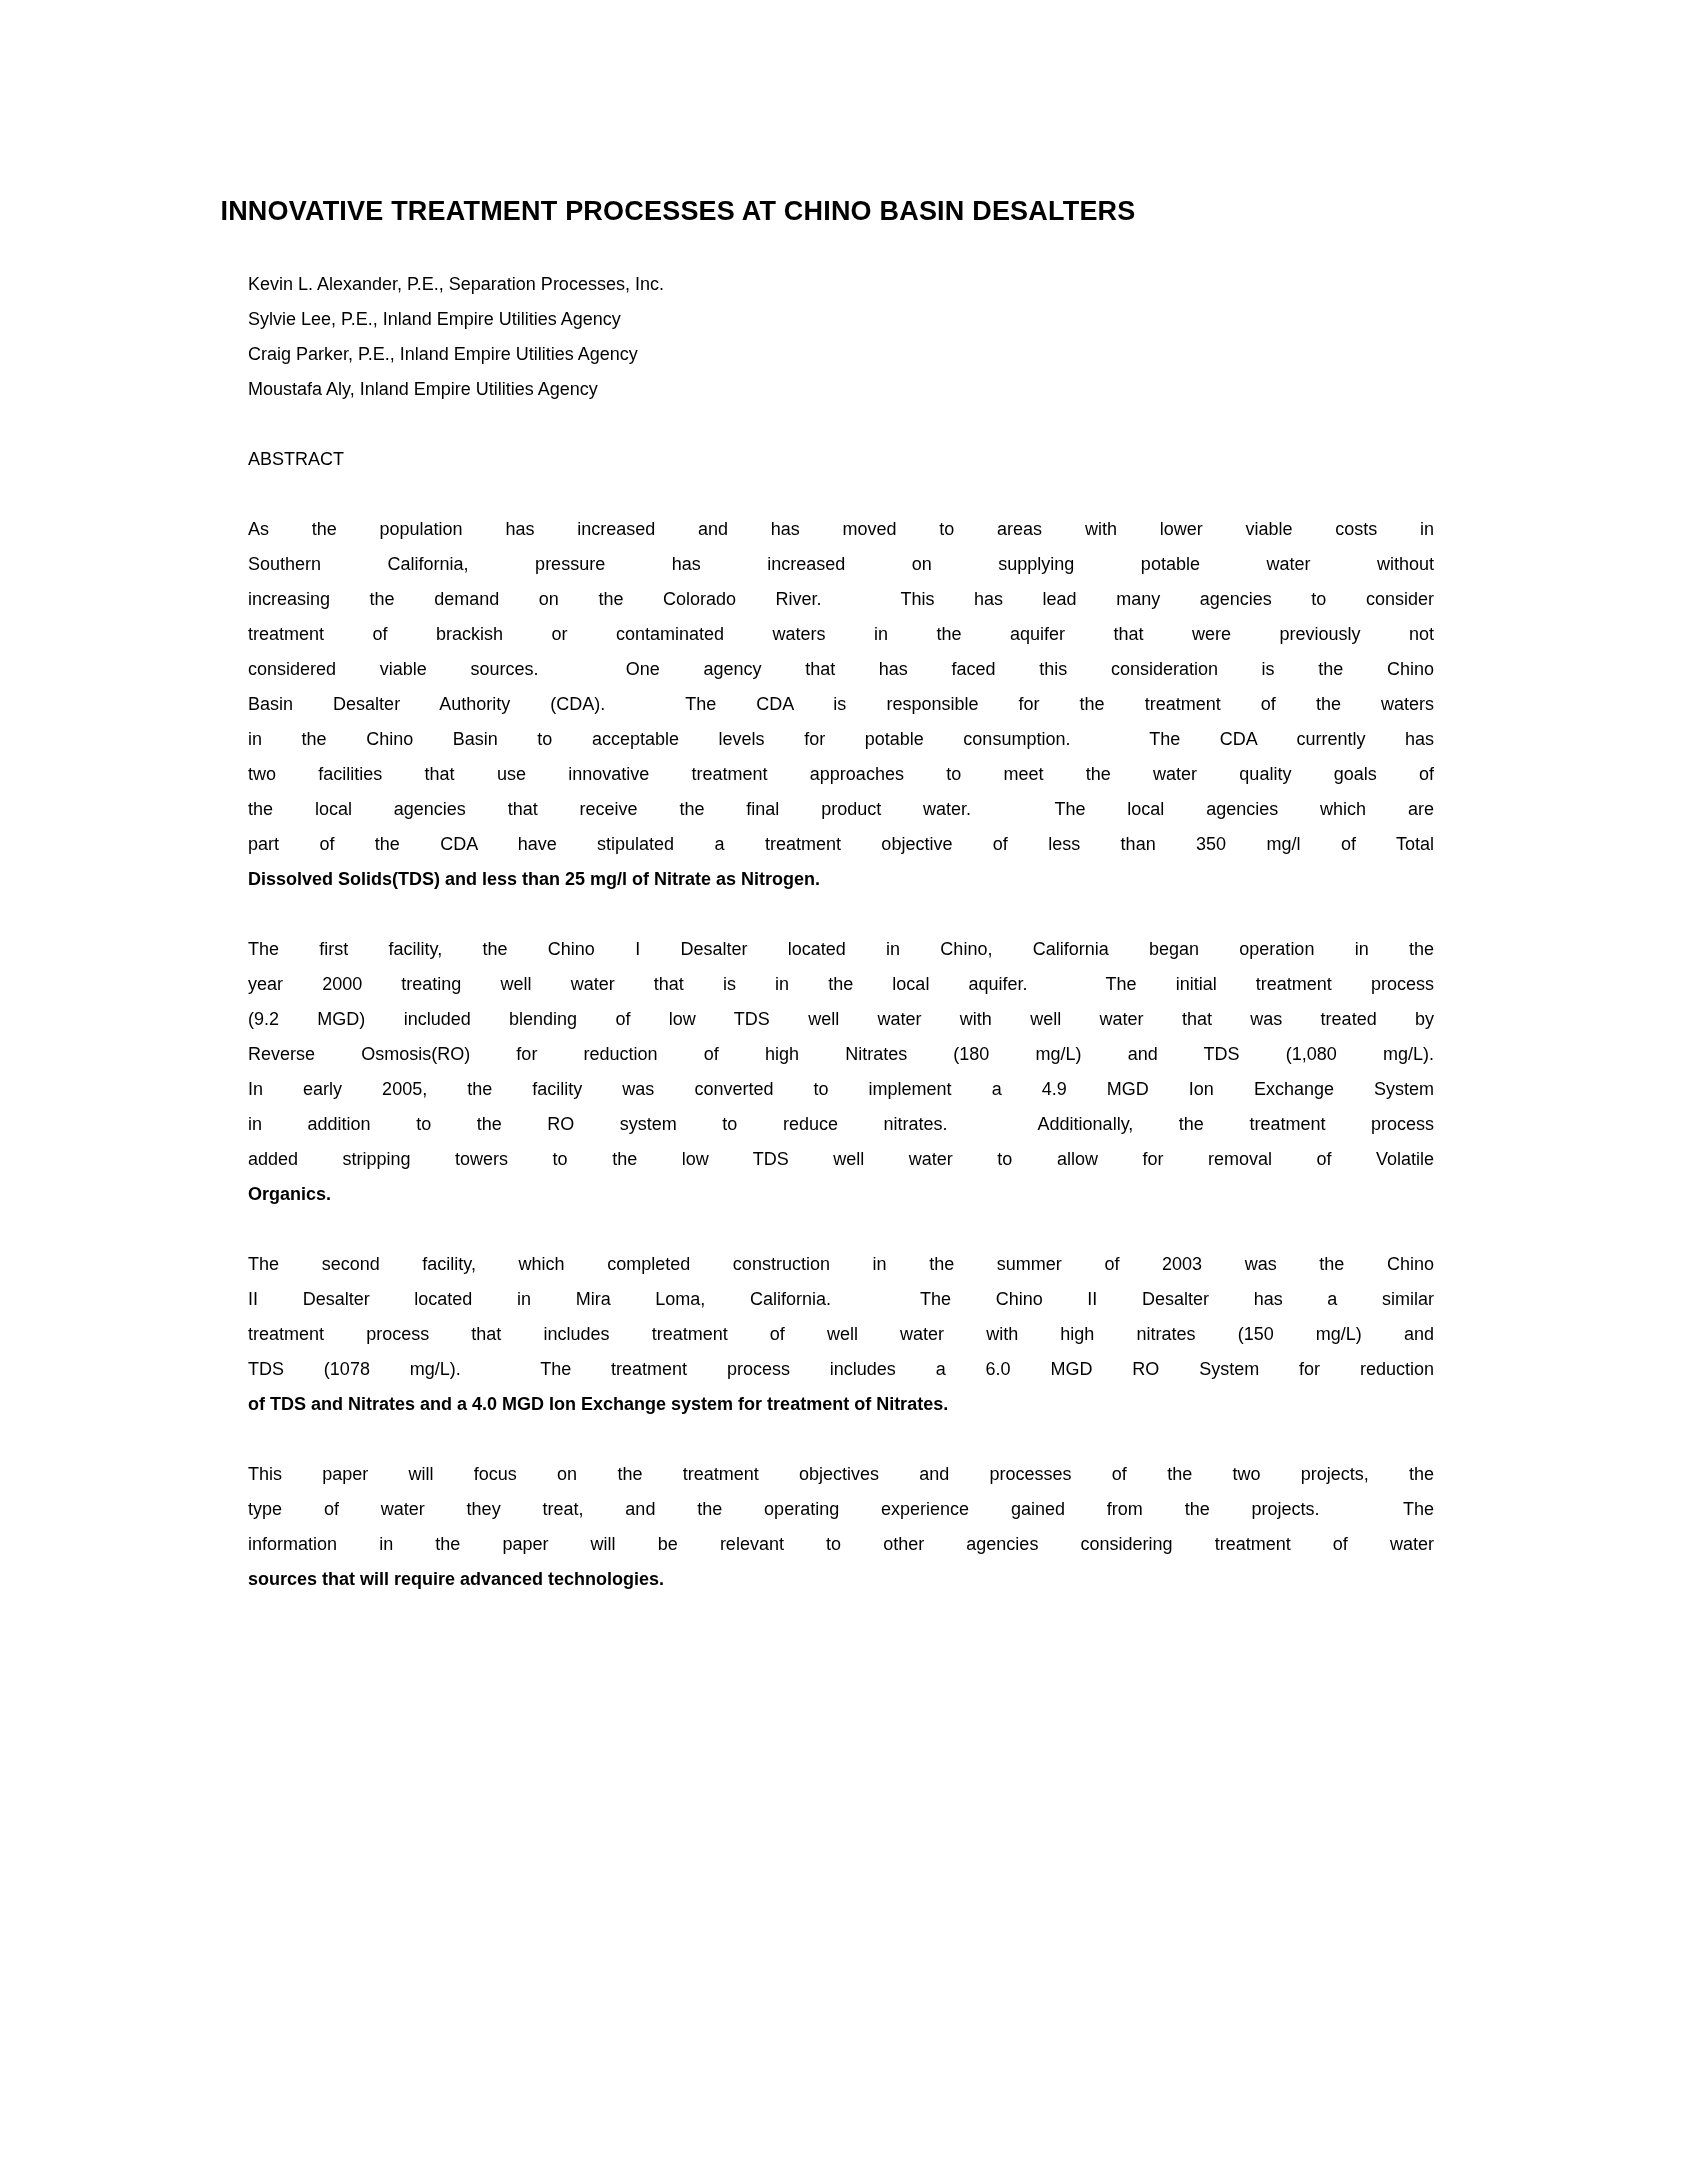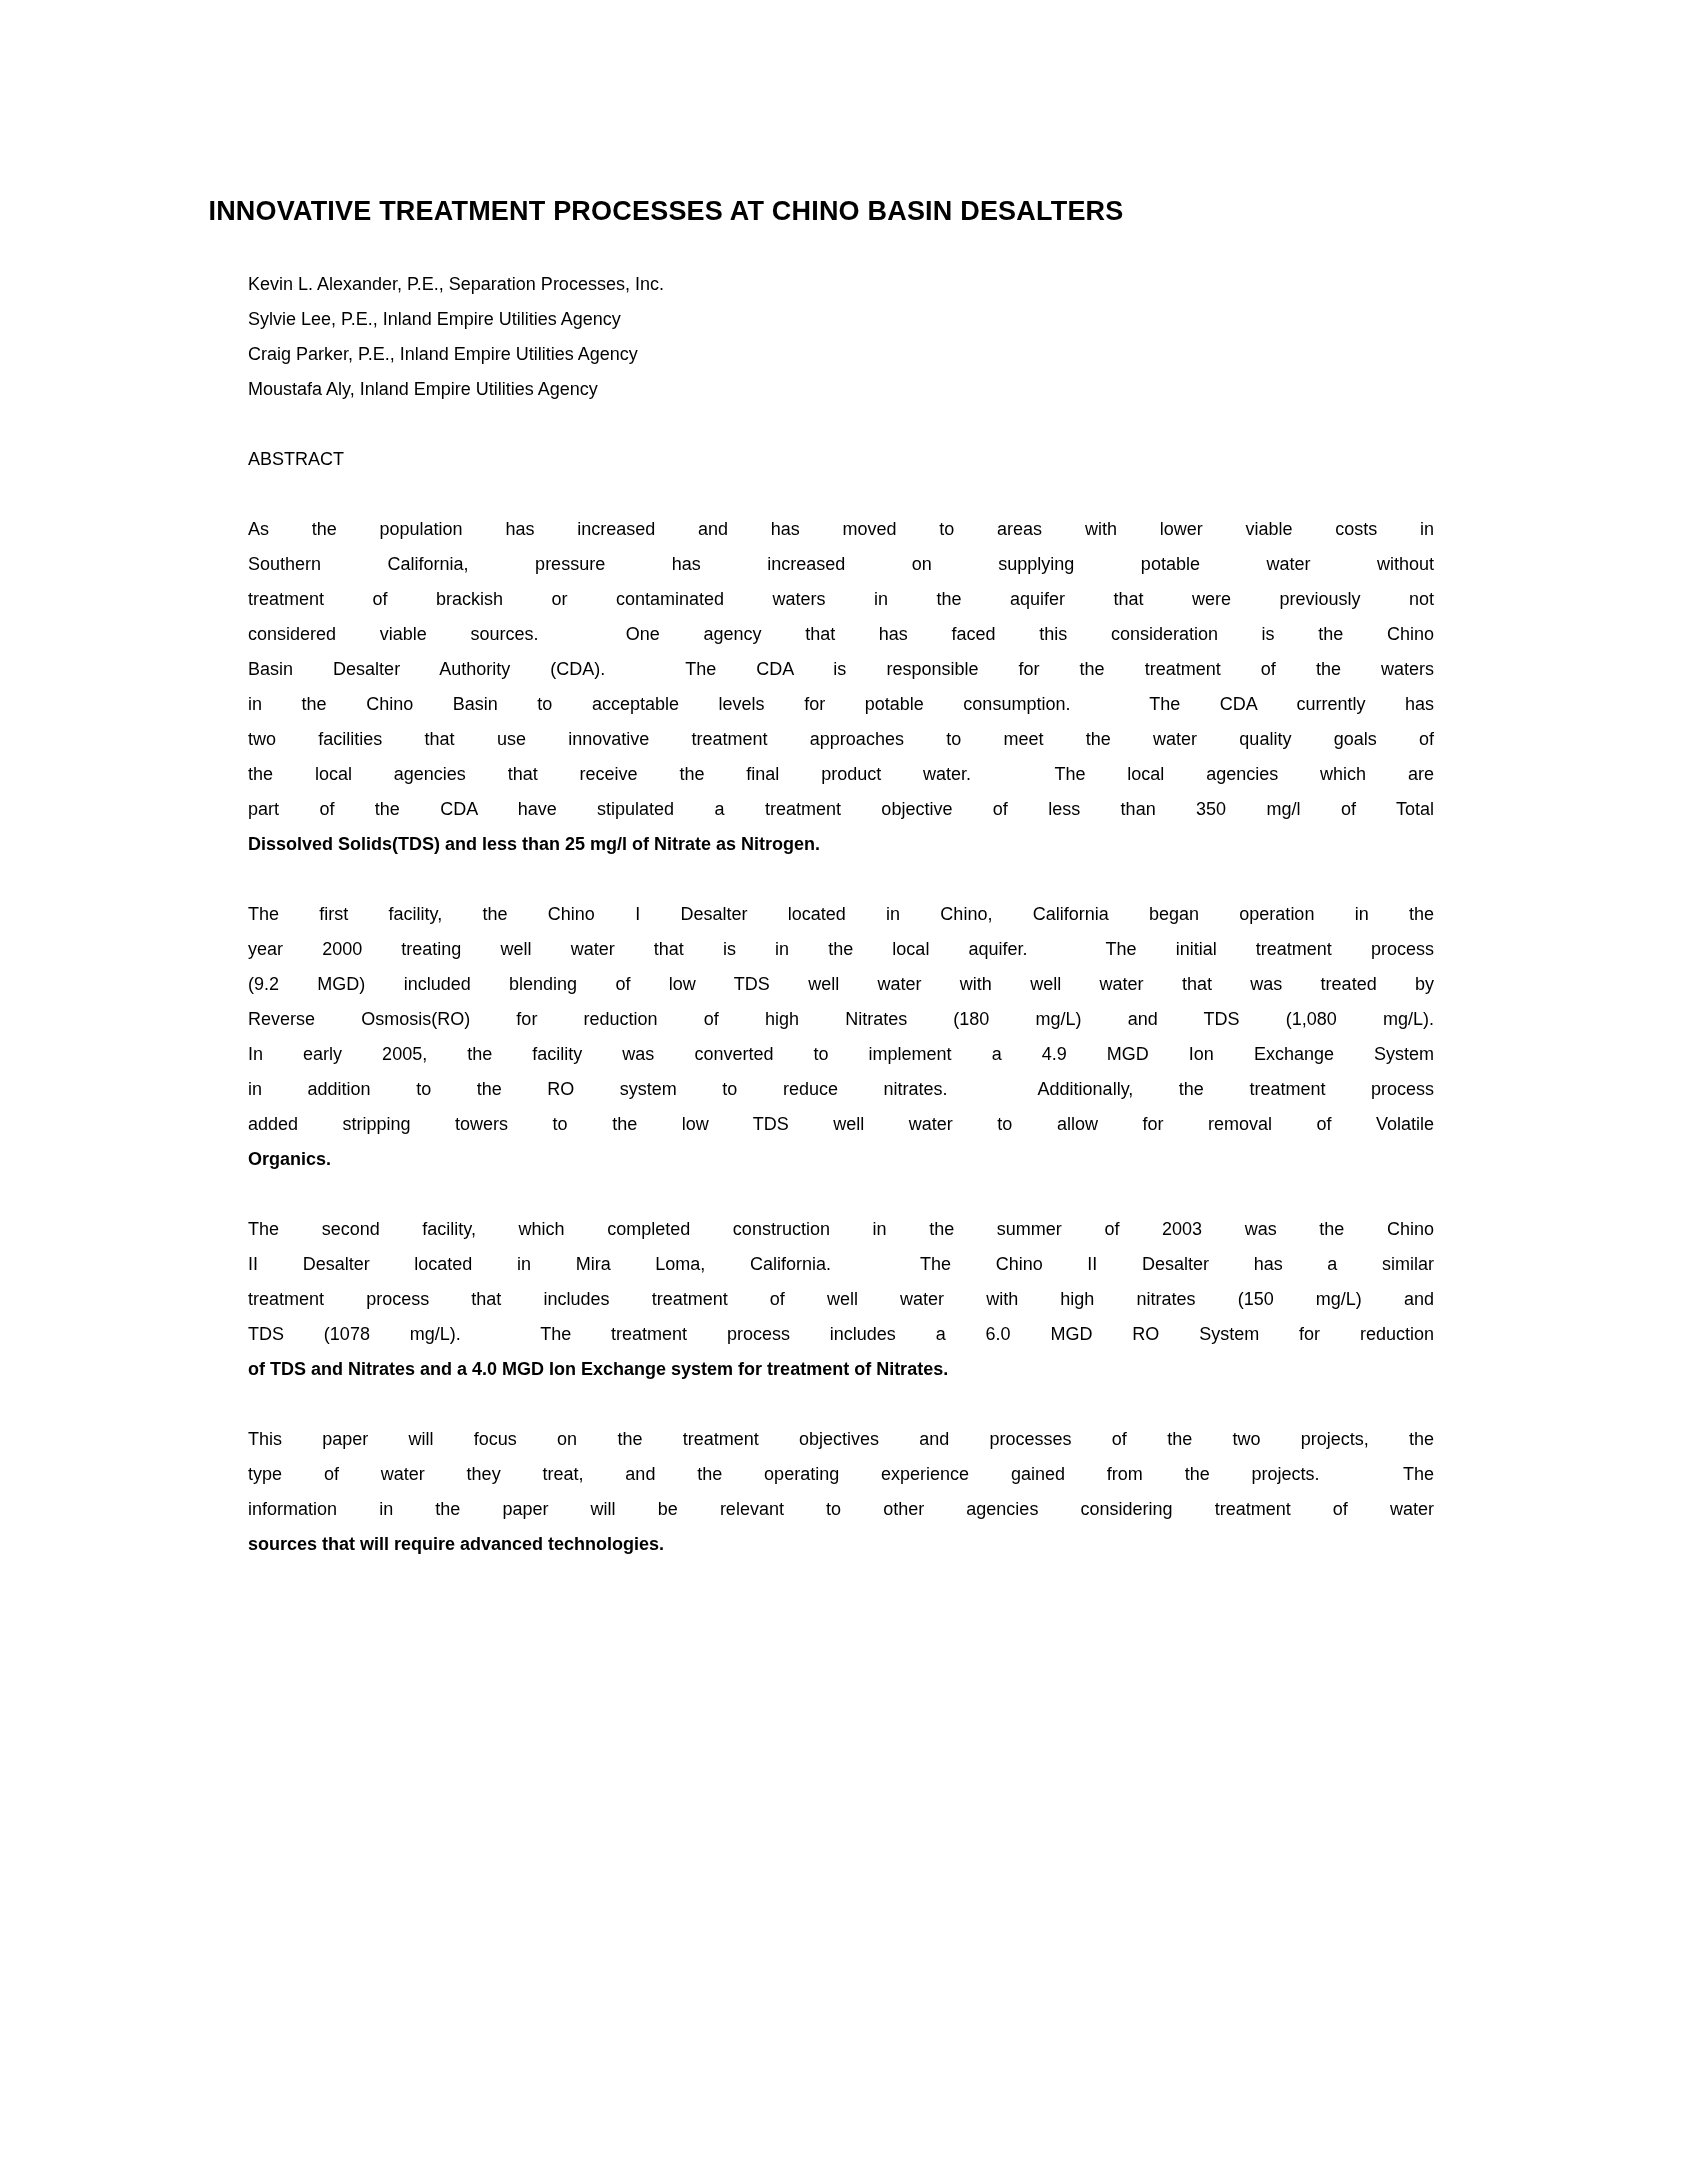--- a/index.html
+++ b/index.html
@@ -20,20 +20,21 @@
     position: absolute;
     top: 194px;
     left: 0;
     width: 1332px;
     margin: 0;
     text-align: center;
     font-size: 27px;
     line-height: 35px;
     font-weight: bold;
     letter-spacing: 0.2px;
+    padding-left: 12px;
   }
   .content {
     position: absolute;
     top: 267px;
     left: 248px;
     width: 1186px;
     font-size: 18px;
     line-height: 35px;
   }
   .authors {
@@ -77,20 +78,21 @@
       <div class="author-line">Sylvie Lee, P.E., Inland Empire Utilities Agency</div>
       <div class="author-line">Craig Parker, P.E., Inland Empire Utilities Agency</div>
       <div class="author-line">Moustafa Aly, Inland Empire Utilities Agency</div>
     </div>
 
     <div class="abstract-heading">ABSTRACT</div>
 
     <div class="paragraph">
         <div class="line">As the population has increased and has moved to areas with lower viable costs in</div>
         <div class="line">Southern California, pressure has increased on supplying potable water without</div>
+        <div class="line">increasing the demand on the Colorado River.&nbsp; This has lead many agencies to consider</div>
         <div class="line">treatment of brackish or contaminated waters in the aquifer that were previously not</div>
         <div class="line">considered viable sources.&nbsp; One agency that has faced this consideration is the Chino</div>
         <div class="line">Basin Desalter Authority (CDA).&nbsp; The CDA is responsible for the treatment of the waters</div>
         <div class="line">in the Chino Basin to acceptable levels for potable consumption.&nbsp; The CDA currently has</div>
         <div class="line">two facilities that use innovative treatment approaches to meet the water quality goals of</div>
         <div class="line">the local agencies that receive the final product water.&nbsp; The local agencies which are</div>
         <div class="line">part of the CDA have stipulated a treatment objective of less than 350 mg/l of Total</div>
         <div class="line last">Dissolved Solids(TDS) and less than 25 mg/l of Nitrate as Nitrogen.</div>
       </div>
 

